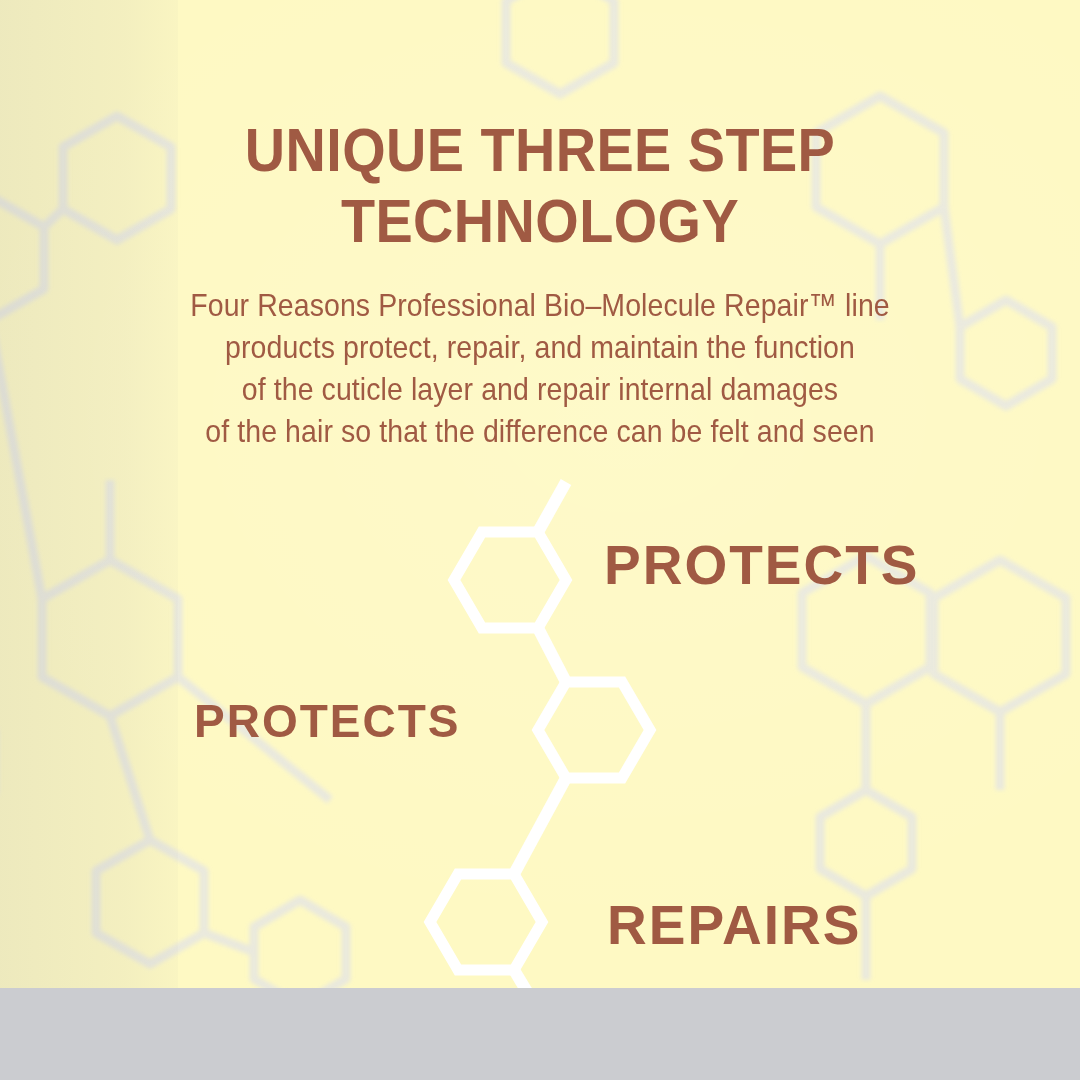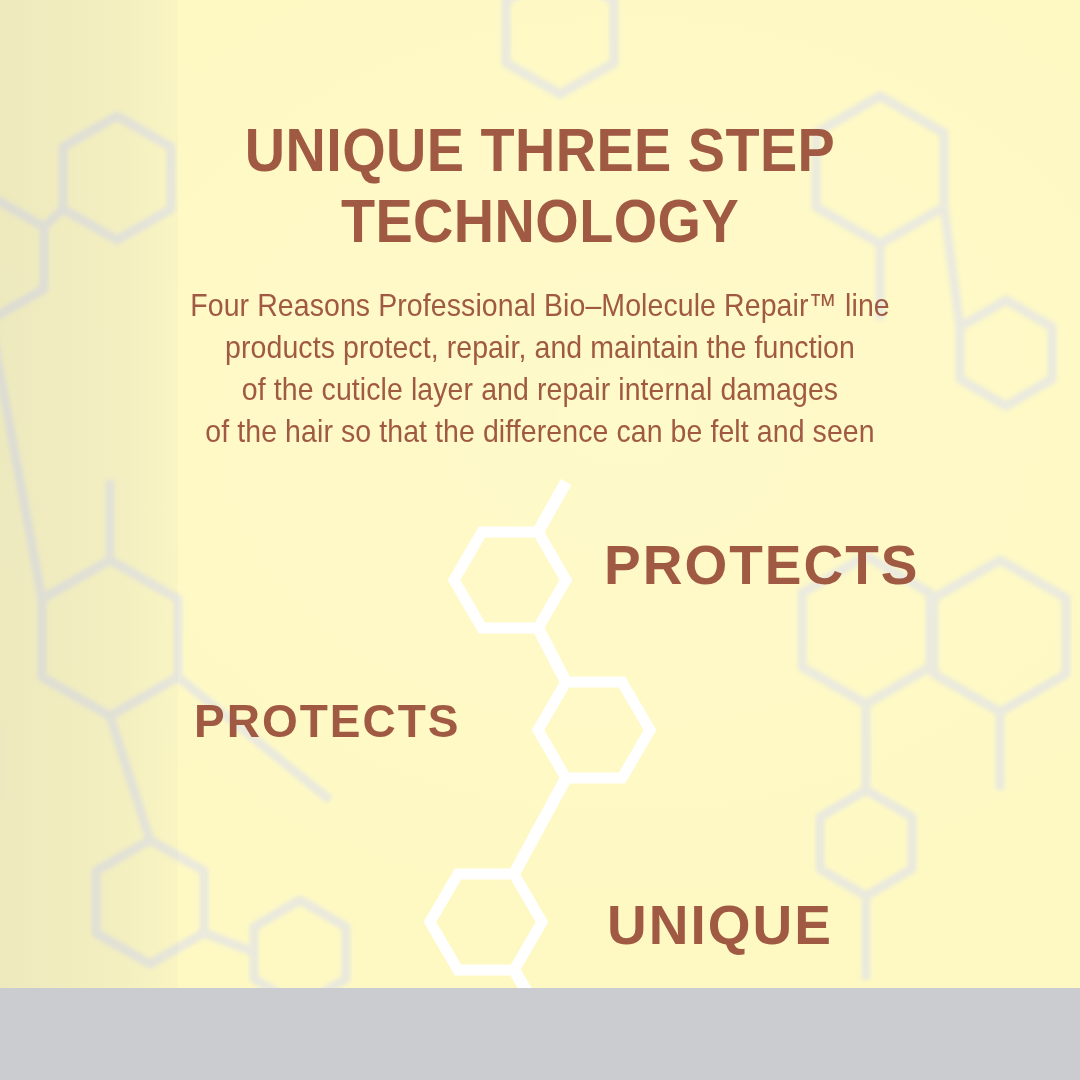--- a/index.html
+++ b/index.html
@@ -202,15 +202,15 @@
       <line x1="538" y1="628" x2="566" y2="682"></line>
 
       <line x1="566" y1="778" x2="514" y2="874"></line>
 
       <line x1="514" y1="970" x2="550" y2="1030"></line>
     </g>
   </svg>
 
   <div class="step-label" id="label-maintains">PROTECTS</div>
   <div class="step-label" id="label-protects">PROTECTS</div>
-  <div class="step-label" id="label-repairs">UNIQUE</div>
+  <div class="step-label" id="label-repairs">REPAIRS</div>
 
 </div>
 
 </body></html>

